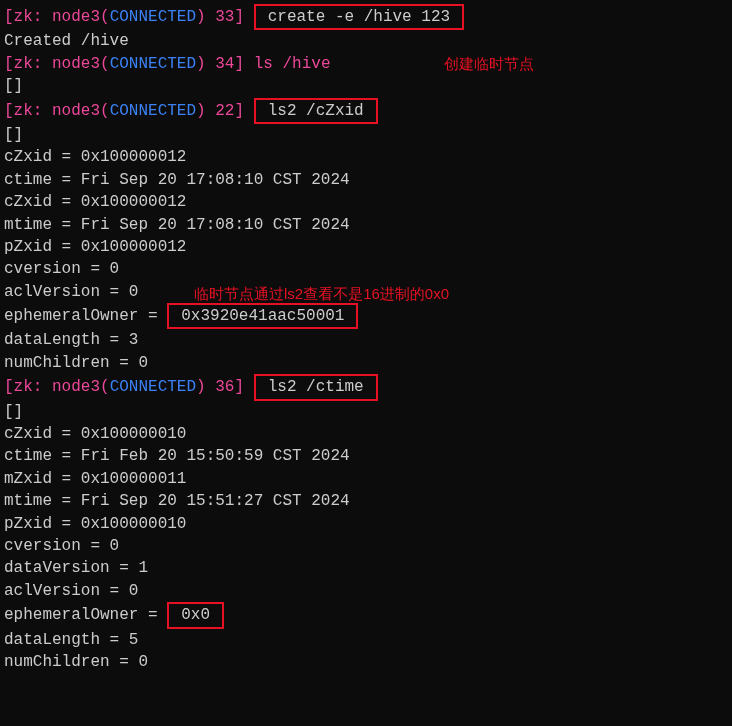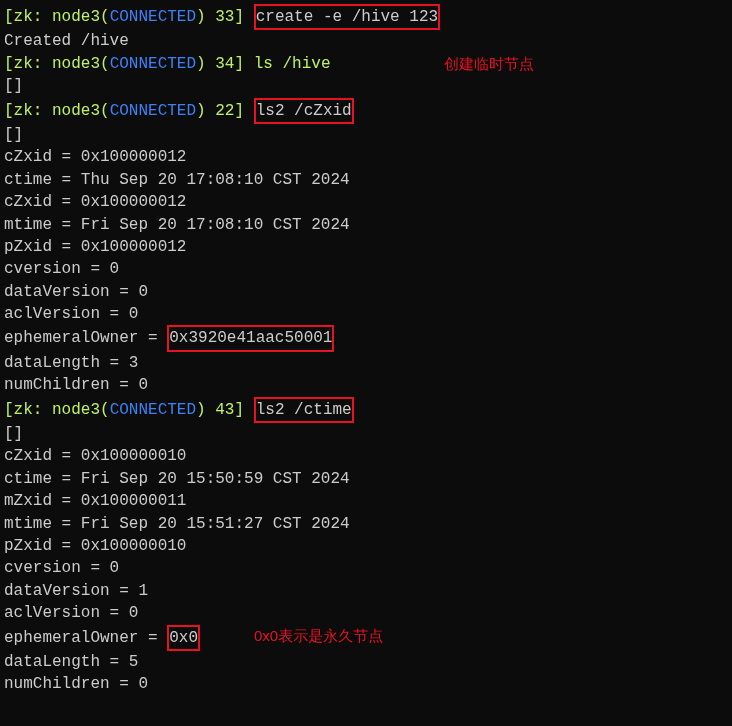--- a/index.html
+++ b/index.html
@@ -10,24 +10,24 @@
   font-size: 16px;
   color: #cccccc;
   line-height: 1.4;
   width: 724px;
 }
 .line {
   white-space: pre;
   position: relative;
 }
 .green { color: #3b82f6; }
-.white { color: #bef264; }
+.white { color: #ec4899; }
 .red-box {
   border: 2px solid #e81123;
-  padding: 0 0;
+  padding: 0 12px;
   display: inline-block;
 }
 .annotation {
   position: absolute;
   color: #e81123;
   font-family: 'Microsoft YaHei', sans-serif;
   font-size: 15px;
 }
 </style>
 </head>
@@ -38,43 +38,43 @@
 <div class="line">Created /hive</div>
 
 <div class="line"><span class="white">[zk: node3(</span><span class="green">CONNECTED</span><span class="white">) </span><span class="white">34]</span><span class="white"> ls /hive</span><span class="annotation" style="left:440px;text-align:right;">创建临时节点</span></div>
 
 <div class="line">[]</div>
 
 <div class="line"><span class="white">[zk: node3(</span><span class="green">CONNECTED</span><span class="white">) </span><span class="white">22]</span> <span class="red-box">ls2 /cZxid</span></div>
 
 <div class="line">[]</div>
 <div class="line">cZxid = 0x100000012</div>
-<div class="line">ctime = Thu Sep 20 17:08:10 CST 2024</div>
+<div class="line">ctime = Fri Sep 20 17:08:10 CST 2024</div>
 <div class="line">cZxid = 0x100000012</div>
 <div class="line">mtime = Fri Sep 20 17:08:10 CST 2024</div>
 <div class="line">pZxid = 0x100000012</div>
 <div class="line">cversion = 0</div>
 
-<div class="line"><span>dataVersion = 0</span></div>
+<div class="line"><span class="annotation" style="left:190px;top:2px;">临时节点通过ls2查看不是16进制的0x0</span></div>
 
 <div class="line">aclVersion = 0</div>
 
 <div class="line"><span>ephemeralOwner = </span><span class="red-box">0x3920e41aac50001</span></div>
 
 <div class="line">dataLength = 3</div>
 <div class="line">numChildren = 0</div>
 
-<div class="line"><span class="white">[zk: node3(</span><span class="green">CONNECTED</span><span class="white">) </span><span class="white">43]</span> <span class="red-box">ls2 /ctime</span></div>
+<div class="line"><span class="white">[zk: node3(</span><span class="green">CONNECTED</span><span class="white">) </span><span class="white">36]</span> <span class="red-box">ls2 /ctime</span></div>
 
 <div class="line">[]</div>
 <div class="line">cZxid = 0x100000010</div>
-<div class="line">ctime = Fri Sep 20 15:50:59 CST 2024</div>
+<div class="line">ctime = Fri Feb 20 15:50:59 CST 2024</div>
 <div class="line">mZxid = 0x100000011</div>
 <div class="line">mtime = Fri Sep 20 15:51:27 CST 2024</div>
 <div class="line">pZxid = 0x100000010</div>
 <div class="line">cversion = 0</div>
 <div class="line">dataVersion = 1</div>
 <div class="line">aclVersion = 0</div>
 
-<div class="line"><span>ephemeralOwner = </span><span class="red-box">0x0</span><span class="annotation" style="left:250px;">0x0表示是永久节点</span></div>
+<div class="line"><span>ephemeralOwner = </span><span class="red-box">0x0</span></div>
 
 <div class="line">dataLength = 5</div>
 <div class="line">numChildren = 0</div>
 
 </body></html>

